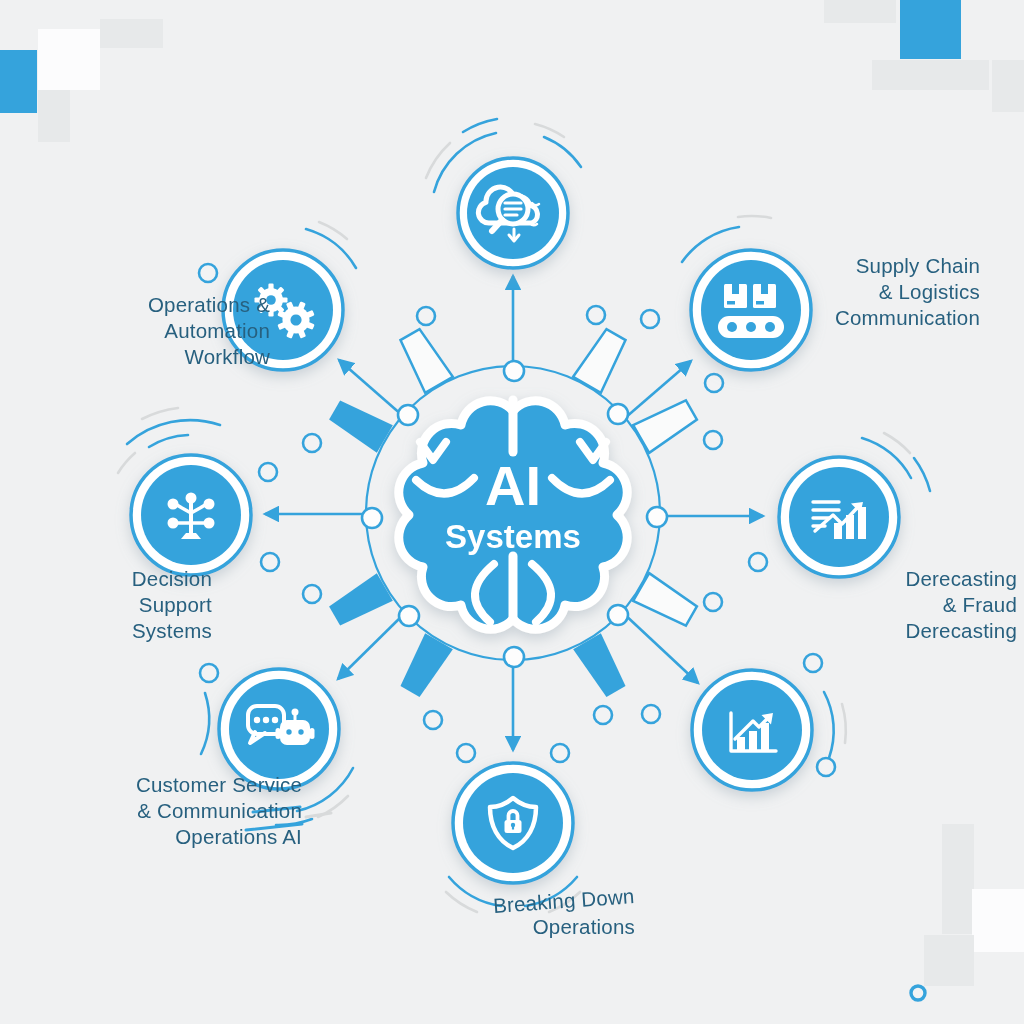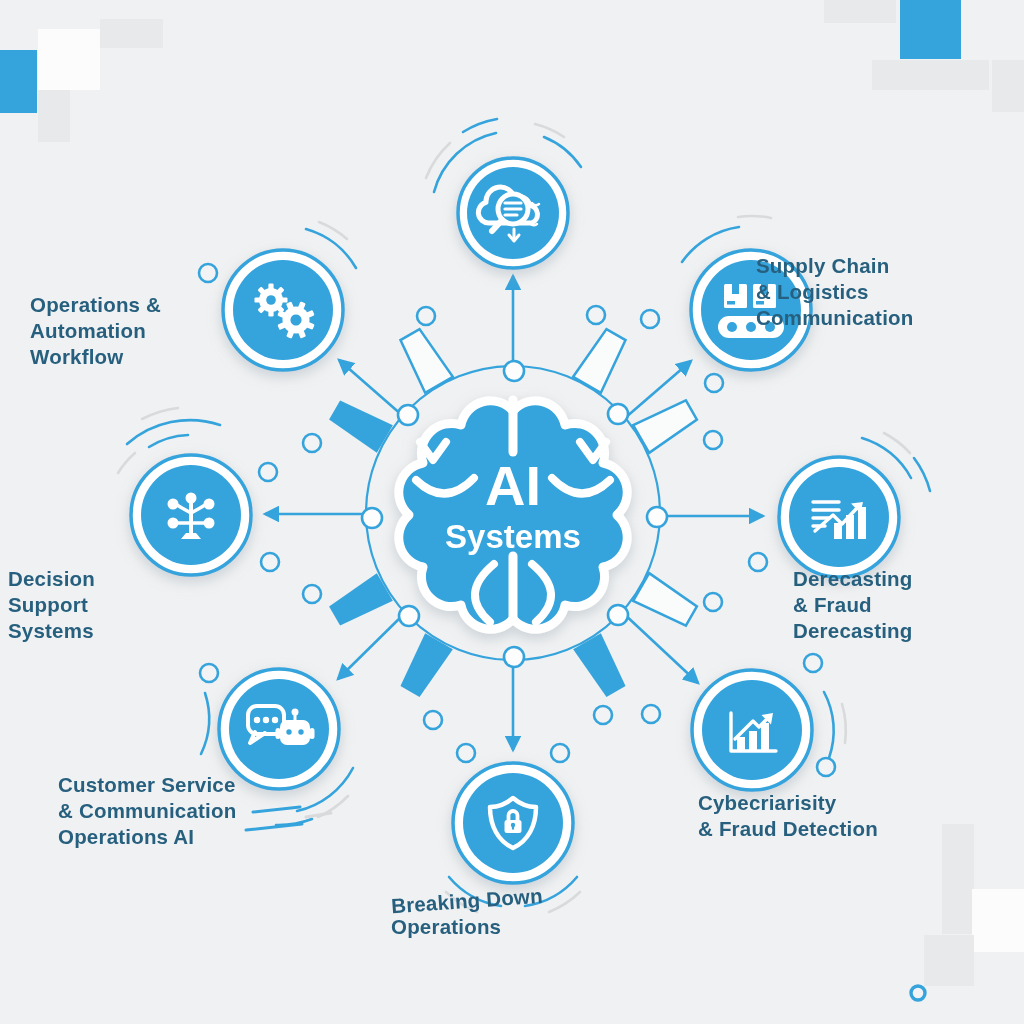--- a/index.html
+++ b/index.html
@@ -16,22 +16,22 @@
   .sgr{stroke:var(--arc_gray);}
   .none{fill:none;}
   .round{stroke-linecap:round;stroke-linejoin:round;}
   
   .blk{position:absolute;}
   .blk.blue{background:var(--blue);}
   .blk.gray{background:var(--panel_gray);}
   .blk.white{background:var(--panel_white);}
   
   .label{
-    position:absolute;text-align:left;color:var(--text);
-    font-weight:bold;font-size:20.5px;line-height:26px;letter-spacing:.2px;
+    position:absolute;text-align:right;color:var(--text);
+    font-weight:normal;font-size:20.5px;line-height:26px;letter-spacing:.2px;
   }
   .label span{display:block;}
   .label .tilt{display:inline-block;transform:rotate(-4deg);}
   .ctext{fill:#ffffff;font-weight:bold;text-anchor:middle;}
 </style>
 </head>
 <body style="--blue: #35a3dc; --text: #27607f; --bg: #f0f1f2; --panel_gray: #e7e9ea; --panel_white: #fcfcfd; --arc_gray: #d8dadb;">
 
 <div class="stage">
 
@@ -350,23 +350,19 @@
     <span>&amp; Fraud</span>
     <span>Derecasting</span>
   </div>
 
   <div class="label" style="left:58px;top:772px;width:244px">
     <span>Customer Service</span>
     <span>&amp; Communication</span>
     <span>Operations AI</span>
   </div>
 
-  <div class="label" style="left:698px;top:790px;width:244px">
-    <span>Cybecriarisity</span>
-    <span>&amp; Fraud Detection</span>
-  </div>
 
   <div class="label" style="left:391px;top:888px;width:244px">
     <span><span class="tilt">Breaking Down</span></span>
     <span>Operations</span>
   </div>
 
 </div>
 
 </body></html>

